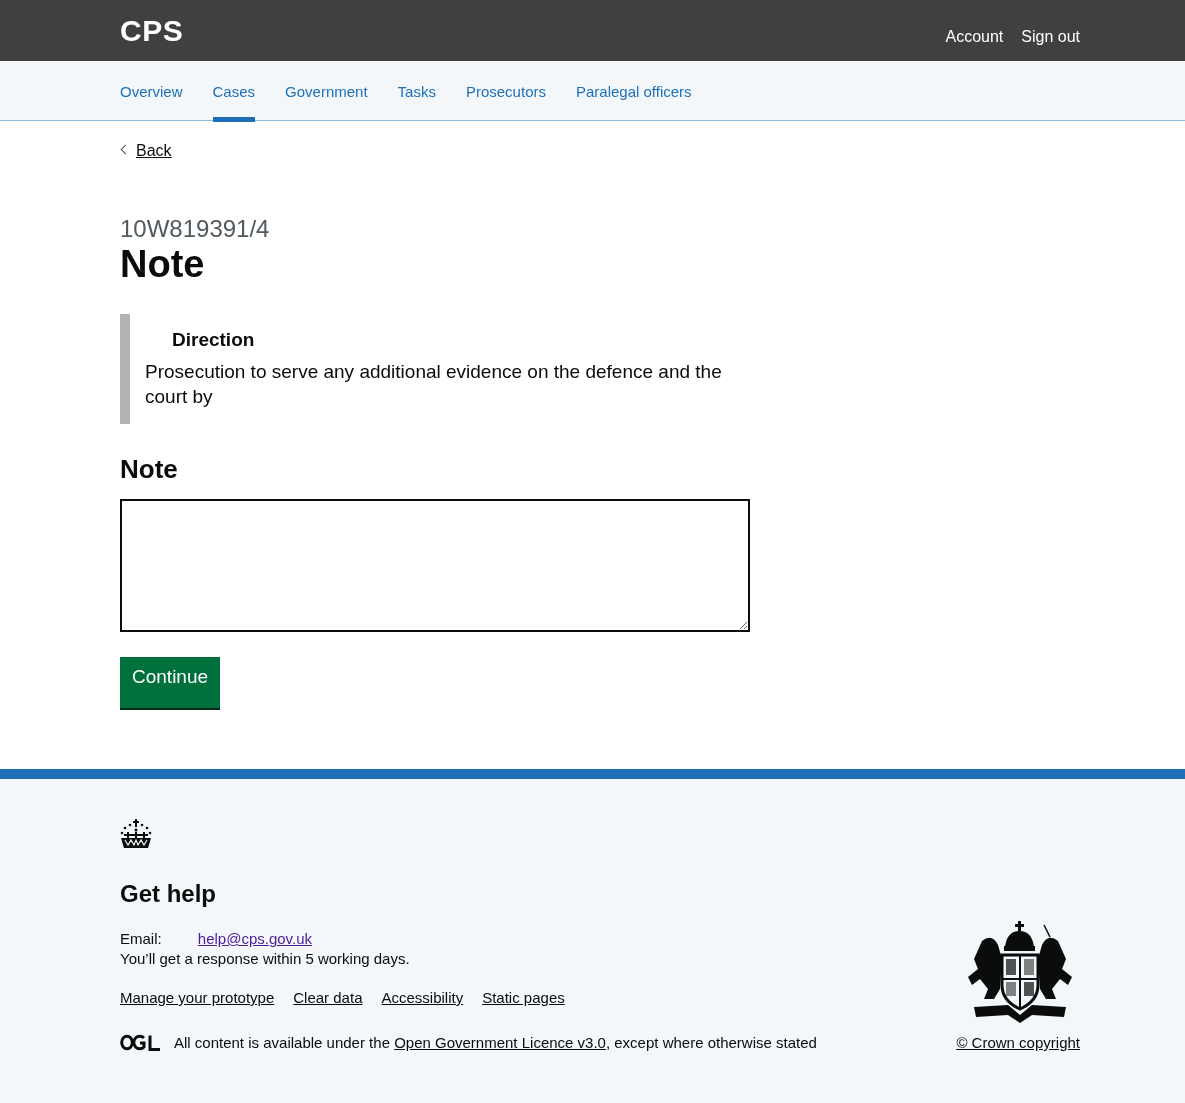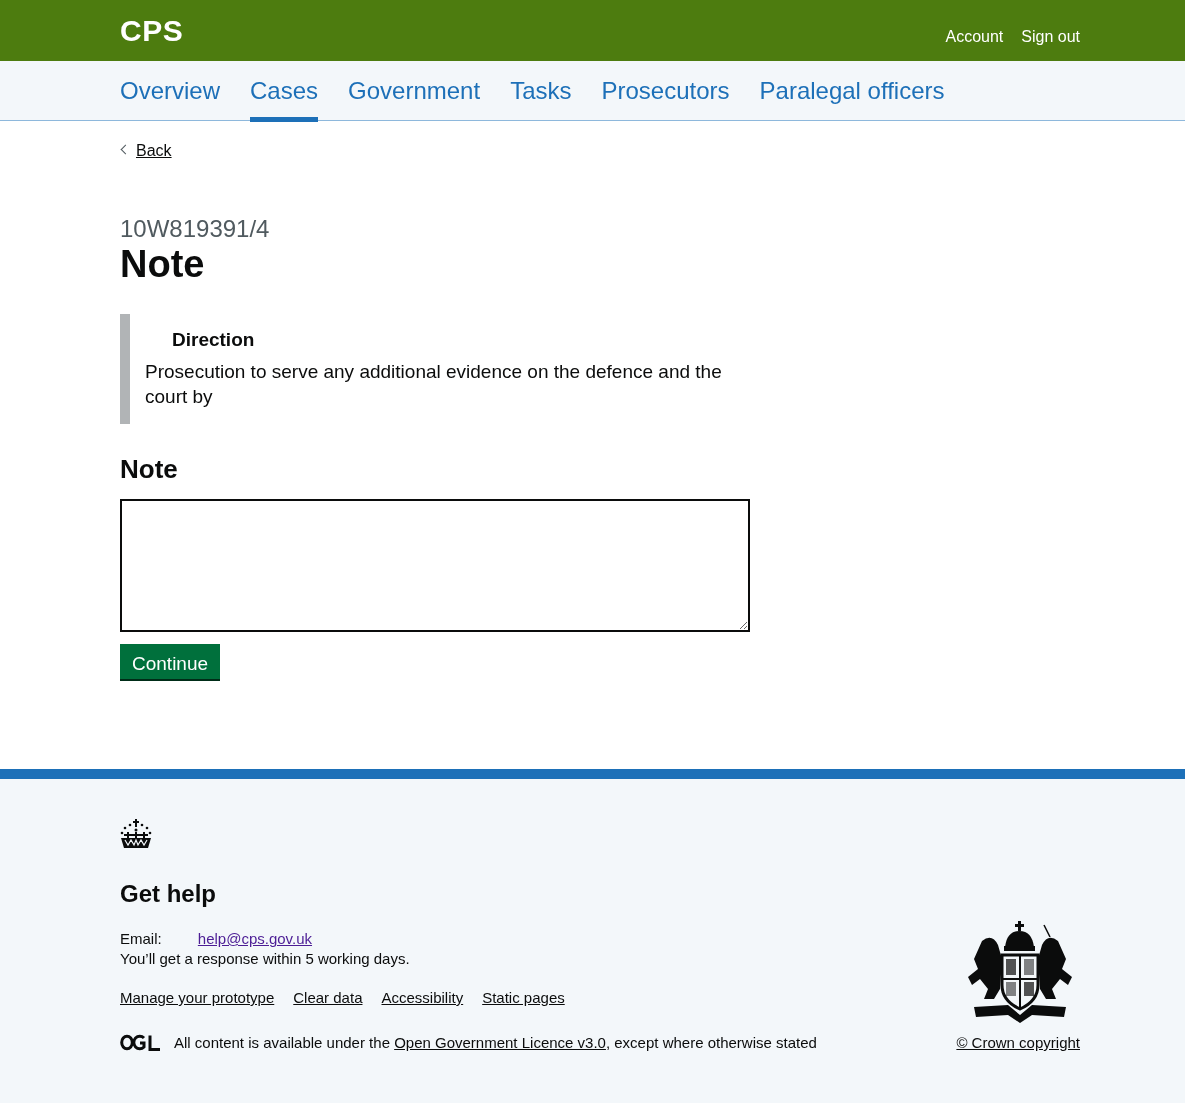--- a/index.html
+++ b/index.html
@@ -1,44 +1,44 @@
 <!DOCTYPE html>
 <html><head>
 <meta charset="utf-8">
 <style>
   * { box-sizing: border-box; margin: 0; padding: 0; }
   html, body { width: 1185px; background: #ffffff; }
   body { font-family: "Liberation Sans", sans-serif; color: #0b0c0c; }
   .width-container { width: 960px; margin-left: 120px; position: relative; }
 
   
-  .header { background: #4d7c0f; height: 61px; }
+  .header { background: #404040; height: 61px; }
   .header .width-container { height: 61px; }
   .logo { position: absolute; left: 0; top: 14px; color: #fff; font-weight: bold; font-size: 30px; letter-spacing: 0.5px; text-decoration: none; }
   .header-links { position: absolute; right: 0; top: 28px; display: flex; gap: 18px; }
   .header-links a { color: #fff; font-size: 16px; text-decoration: none; }
 
   
   .nav { background: #f3f7fa; height: 60px; border-bottom: 1px solid #8eb8dc; }
   .nav .width-container { height: 60px; display: flex; gap: 0; }
-  .nav-item { position: relative; height: 60px; display: flex; align-items: center; padding-right: 30px; color: #1d70b8; font-size: 24px; text-decoration: none; text-align: right; }
+  .nav-item { position: relative; height: 60px; display: flex; align-items: center; padding-right: 30px; color: #1d70b8; font-size: 15px; text-decoration: none; text-align: right; }
   .nav-item.active::after { content: ""; position: absolute; left: 0; right: 30px; bottom: -1px; height: 5px; background: #1d70b8; }
 
   
   .main { padding-top: 18px; height: 648px; }
   .back-link { display: inline-flex; align-items: center; font-size: 16px; color: #0b0c0c; text-decoration: underline; }
   .back-chevron { display: inline-block; width: 7px; height: 7px; border-left: 1px solid #505a5f; border-bottom: 1px solid #505a5f; transform: rotate(45deg); margin-right: 7px; margin-top: -2px; margin-left: 2px; }
   .caption { margin-top: 55px; font-size: 24px; color: #505a5f; }
   .title { font-size: 38px; font-weight: bold; line-height: 1.05; margin-top: 2px; }
   .inset { margin-top: 30px; border-left: 10px solid #b1b4b6; padding: 15px 0 15px 15px; width: 630px; }
   .inset-heading { font-size: 19px; font-weight: bold; margin-bottom: 8px; margin-left: 27px; }
   .inset-body { font-size: 19px; line-height: 25px; width: 580px; }
   .note-label { margin-top: 30px; font-size: 26px; font-weight: bold; }
   .textarea { display: block; margin-top: 14px; width: 630px; height: 133px; border: 2px solid #0b0c0c; resize: vertical; font-size: 19px; padding: 5px; font-family: "Liberation Sans", sans-serif; }
-  .continue-btn { margin-top: 12px; background: #00703c; color: #fff; border: none; font-size: 19px; padding: 9px 12px 4px 12px; box-shadow: 0 2px 0 #002d18; cursor: pointer; font-family: "Liberation Sans", sans-serif; }
+  .continue-btn { margin-top: 25px; background: #00703c; color: #fff; border: none; font-size: 19px; padding: 9px 12px 20px 12px; box-shadow: 0 2px 0 #002d18; cursor: pointer; font-family: "Liberation Sans", sans-serif; }
 
   
   .footer { border-top: 10px solid #1d70b8; background: #f3f7fa; height: 335px; position: relative; }
   .crown-icon { position: absolute; left: 120px; top: 40px; width: 32px; height: 30px; }
   .get-help { position: absolute; left: 120px; top: 101px; font-size: 24px; font-weight: bold; }
   .help-text { position: absolute; left: 120px; top: 150px; font-size: 15px; line-height: 20px; }
   .help-text a { color: #4c1d95; padding-left: 32px; }
   .footer-links { position: absolute; left: 120px; top: 210px; display: flex; gap: 19px; font-size: 15px; }
   .footer-links a { color: #0b0c0c; text-decoration: underline; }
   .licence { position: absolute; left: 120px; top: 255px; display: flex; align-items: flex-start; font-size: 15px; }

